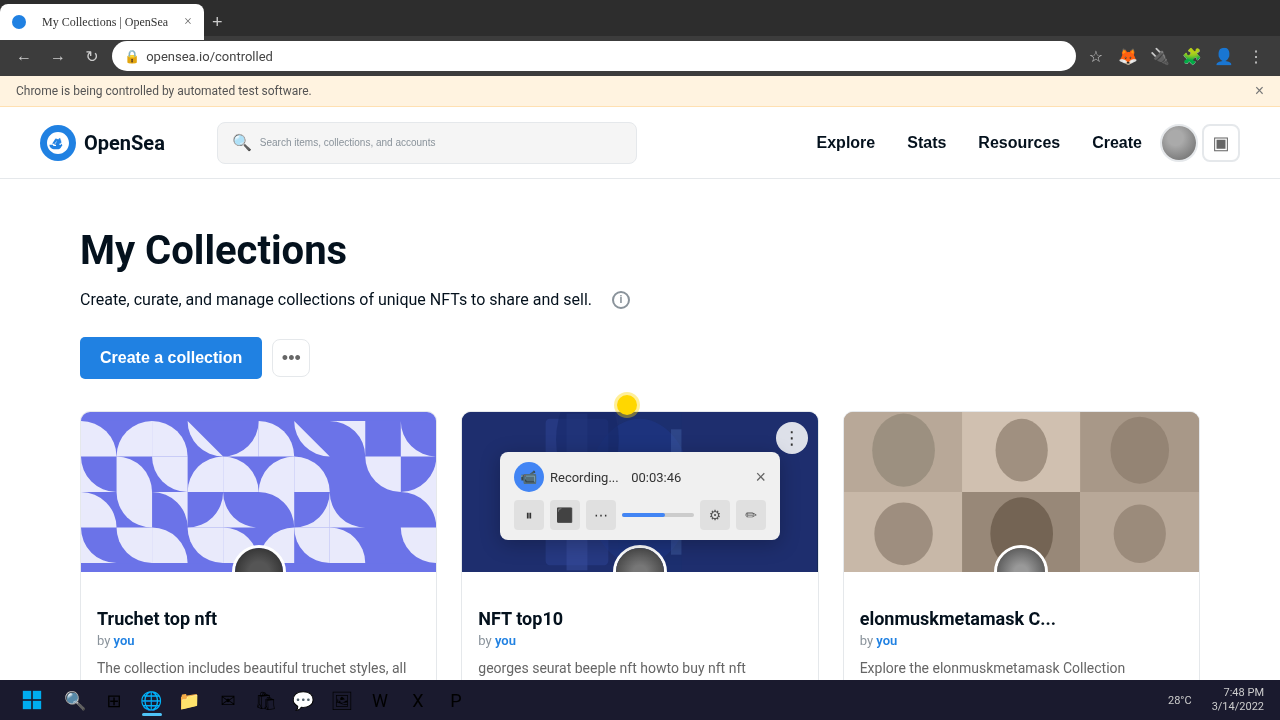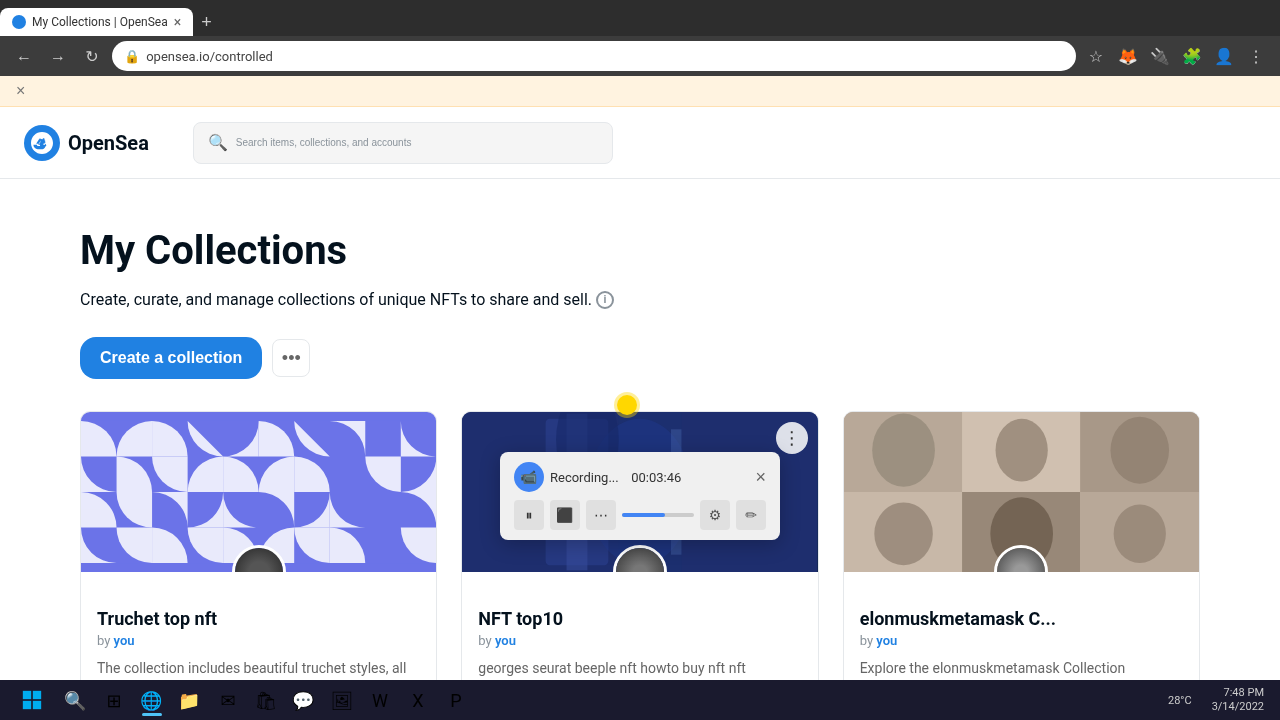--- a/index.html
+++ b/index.html
@@ -1,57 +1,57 @@
 <!DOCTYPE html>
 <html><head>
   <meta charset="utf-8">
   <style>
     * { margin: 0; padding: 0; box-sizing: border-box; }
     body { font-family: -apple-system, BlinkMacSystemFont, 'Segoe UI', Roboto, sans-serif; background: #fff; overflow-x: hidden; }
 
     
     .browser-chrome { background: #3c3c3c; }
     .browser-tab-bar { display: flex; align-items: center; background: #2d2d2d; padding: 8px 0 0 0; height: 36px; }
-    .browser-tab { display: flex; align-items: center; background: #fff; border-radius: 8px 8px 0 0; padding: 0 12px; height: 28px; max-width: 220px; min-width: 180px; font-size: 12px; color: #333; gap: 6px; }
+    .browser-tab { display: flex; align-items: center; background: #fff; border-radius: 8px 8px 0 0; padding: 0 12px; height: 36px; max-width: 220px; min-width: 180px; font-size: 12px; color: #333; gap: 16px; font-family: Liberation Serif, serif; }
     .browser-tab-favicon { width: 14px; height: 14px; background: #2081e2; border-radius: 50%; flex-shrink: 0; }
     .browser-tab-title { flex: 1; overflow: hidden; text-overflow: ellipsis; white-space: nowrap; font-size: 12px; }
     .browser-tab-close { font-size: 14px; color: #666; cursor: pointer; flex-shrink: 0; }
     .browser-tab-new { background: none; border: none; color: #ccc; font-size: 18px; padding: 0 8px; cursor: pointer; }
     .browser-controls { display: flex; align-items: center; gap: 6px; padding: 4px 10px; background: #3c3c3c; height: 40px; }
     .browser-btn { background: none; border: none; color: #ccc; font-size: 16px; cursor: pointer; width: 28px; height: 28px; display: flex; align-items: center; justify-content: center; border-radius: 50%; }
     .browser-url-bar { flex: 1; background: #fff; border-radius: 20px; padding: 4px 12px; font-size: 13px; color: #333; display: flex; align-items: center; gap: 6px; height: 30px; }
     .browser-url-text { font-size: 13px; color: #444; }
     .browser-icons-right { display: flex; align-items: center; gap: 4px; }
     .browser-icon { width: 28px; height: 28px; border-radius: 50%; background: none; border: none; cursor: pointer; font-size: 16px; color: #ccc; display: flex; align-items: center; justify-content: center; }
     
     
     .automation-bar { background: #fff3e0; border-bottom: 1px solid #ffe0b2; padding: 6px 16px; font-size: 12px; color: #555; display: flex; align-items: center; justify-content: space-between; }
     .automation-close { background: none; border: none; font-size: 16px; color: #777; cursor: pointer; }
 
     
-    .os-header { display: flex; align-items: center; padding: 0 24px; height: 72px; border-bottom: 1px solid #e5e8eb; background: #fff; gap: 20px; }
+    .os-header { display: flex; align-items: center; padding: 0 40px; height: 72px; border-bottom: 1px solid #e5e8eb; background: #fff; gap: 28px; }
     .os-logo { display: flex; align-items: center; gap: 8px; font-size: 20px; font-weight: 700; color: #04111d; text-decoration: none; flex-shrink: 0; }
     .os-logo-icon { width: 36px; height: 36px; background: #2081e2; border-radius: 50%; display: flex; align-items: center; justify-content: center; }
     .os-logo-icon svg { fill: white; }
     .os-search { flex: 1; max-width: 420px; display: flex; align-items: center; background: #f5f5f5; border: 1px solid #e5e8eb; border-radius: 8px; padding: 0 14px; height: 42px; gap: 8px; margin: 0 24px; }
     .os-search input { flex: 1; border: none; background: none; font-size: 10px; color: #04111d; outline: none; }
     .os-search input::placeholder { color: #8a939b; }
     .os-nav { display: flex; align-items: center; gap: 4px; margin-left: auto; }
     .os-nav-item { padding: 8px 14px; font-size: 16px; font-weight: 600; color: #04111d; border: none; background: none; cursor: pointer; border-radius: 8px; }
     .os-avatar { width: 38px; height: 38px; border-radius: 50%; background: linear-gradient(135deg, #667eea 0%, #764ba2 100%); border: 2px solid #e5e8eb; cursor: pointer; overflow: hidden; display: flex; align-items: center; justify-content: center; }
     .os-avatar-inner { width: 100%; height: 100%; background: radial-gradient(circle at 40% 35%, #aaa 25%, #666 100%); }
     .os-wallet-btn { width: 38px; height: 38px; border: 2px solid #e5e8eb; border-radius: 8px; background: none; cursor: pointer; display: flex; align-items: center; justify-content: center; font-size: 18px; color: #666; }
 
     
     .page-content { padding: 48px 80px 48px; max-width: 1280px; }
     .page-title { font-size: 40px; font-weight: 700; color: #04111d; margin-bottom: 16px; }
-    .page-subtitle { font-size: 16px; color: #04111d; margin-bottom: 28px; display: flex; align-items: center; gap: 4px; }
+    .page-subtitle { font-size: 16px; color: #04111d; margin-bottom: 28px; display: flex; align-items: center; gap: 20px; }
     .info-icon { width: 18px; height: 18px; border-radius: 50%; border: 2px solid #8a939b; display: flex; align-items: center; justify-content: center; font-size: 11px; color: #8a939b; font-weight: 700; cursor: pointer; flex-shrink: 0; }
     .actions-row { display: flex; align-items: center; gap: 10px; margin-bottom: 32px; }
-    .create-btn { background: #2081e2; color: #fff; border: none; border-radius: 16px; padding: 12px 20px; font-size: 16px; font-weight: 600; cursor: pointer; white-space: nowrap; }
+    .create-btn { background: #2081e2; color: #fff; border: none; border-radius: 5px; padding: 12px 20px; font-size: 16px; font-weight: 600; cursor: pointer; white-space: nowrap; }
     .more-btn { width: 38px; height: 38px; border: 1.5px solid #e5e8eb; border-radius: 8px; background: #fff; cursor: pointer; display: flex; align-items: center; justify-content: center; font-size: 18px; color: #666; }
 
     
     .collections-grid { display: grid; grid-template-columns: repeat(3, 1fr); gap: 24px; }
     .collection-card { border: 1px solid #e5e8eb; border-radius: 10px; overflow: hidden; cursor: pointer; position: relative; }
     .card-banner { height: 160px; position: relative; overflow: hidden; }
     .card-banner-truchet { background: #6b73e8; display: flex; align-items: center; justify-content: center; }
     .card-avatar { width: 54px; height: 54px; border-radius: 50%; border: 3px solid #fff; position: absolute; bottom: -27px; left: 50%; transform: translateX(-50%); overflow: hidden; z-index: 2; }
     .card-avatar-inner { width: 100%; height: 100%; }
     .card-body { padding: 36px 16px 16px; text-align: left; }
@@ -117,38 +117,51 @@
       <button class="browser-icon">🦊</button>
       <button class="browser-icon">🔌</button>
       <button class="browser-icon">🧩</button>
       <button class="browser-icon">👤</button>
       <button class="browser-icon">⋮</button>
     </div>
   </div>
 </div>
 
 <div class="automation-bar">
+  <span>Chrome is being controlled by automated test software.</span>
   <button class="automation-close">×</button>
 </div>
 
 <header class="os-header">
   <a class="os-logo">
     <div class="os-logo-icon">
       <svg width="22" height="22" viewBox="0 0 90 90">
         <path d="M45 0C20.1 0 0 20.1 0 45s20.1 45 45 45 45-20.1 45-45S69.9 0 45 0zM22.1 46.3l.2-.4 12.4-19.4c.2-.3.6-.2.7.1 2.1 4.6 3.8 10.4 3 14-.4 1.6-1.4 3.8-2.6 5.8-.2.3-.3.7-.5 1-.1.2-.3.3-.5.3H22.6c-.4 0-.6-.4-.5-.8zm46.2 5.1c0 .2-.2.4-.4.5-1.1.5-4.9 2.3-6.4 4.6-4 5.7-7 13.8-13.8 13.8H27.5c-9.8 0-17.7-8-17.7-17.8v-.3c0-.3.2-.5.5-.5h14c.3 0 .6.3.5.7-.2.9-.1 1.8.3 2.6.7 1.6 2.3 2.6 4.1 2.6H37v-5.1h-7.1c-.4 0-.7-.5-.4-.8.1-.2.3-.4.4-.6 1.1-1.5 2.7-3.9 4.3-6.6.1-.2.3-.4.4-.6l.2-.4c.4-.7.8-1.4 1.1-2.1.1-.2.2-.4.3-.6.3-.7.6-1.3.8-1.9.1-.2.1-.4.2-.6.2-.9.4-1.7.5-2.6v-.3c0-.4.1-.8.1-1.2s0-.8-.1-1.2c0-.4-.1-.8-.2-1.2-.1-.5-.2-1-.4-1.5-.1-.4-.3-.8-.4-1.2l-.6-1.5c-.1-.3.1-.7.5-.6l8.3 2.2h.1l1.1.3 1.2.3.4.1V30c0-2.2 1.7-4 3.9-4.1 1.1 0 2.1.4 2.8 1.1s1.1 1.7 1.1 2.8v4.3l.9.2c.1 0 .2.1.3.2l2.7 2c.1.1.2.2.2.3v.1l-3.1 3.6-.5.6-.8 1-.5.6 1.2-.3L57 41l.3-.1c.3-.1.6.1.7.4l.9 3.6c.1.4-.2.7-.5.8l-6.2 1.5-.9.2L51.1 53h2.9c.9 0 1.7-.4 2.3-1.1.6-.7.9-1.5.8-2.4v-.1c-.1-.4.2-.8.6-.8h.9c.3 0 .5.1.7.3.5.5 1 1.1 1.5 1.8.6.9 1.1 1.8 1.5 2.7.3.7.5 1.5.6 2.3.1.8.1 1.6.1 2.4z"></path>
       </svg>
     </div>
     <span>OpenSea</span>
   </a>
 
   <div class="os-search">
     <span style="color:#8a939b; font-size:16px;">🔍</span>
     <input type="text" placeholder="Search items, collections, and accounts" style="">
   </div>
 
+  <nav class="os-nav">
+    <button class="os-nav-item">Explore</button>
+    <button class="os-nav-item">Stats</button>
+    <button class="os-nav-item">Resources</button>
+    <button class="os-nav-item">Create</button>
+    <div class="os-avatar">
+      <div class="os-avatar-inner"></div>
+    </div>
+    <button class="os-wallet-btn">
+      <span>▣</span>
+    </button>
+  </nav>
 </header>
 
 <main>
   <div class="page-content">
     <h1 class="page-title">My Collections</h1>
     <p class="page-subtitle">
       <span>Create, curate, and manage collections of unique NFTs to share and sell.</span>
       <span class="info-icon">i</span>
     </p>
 

